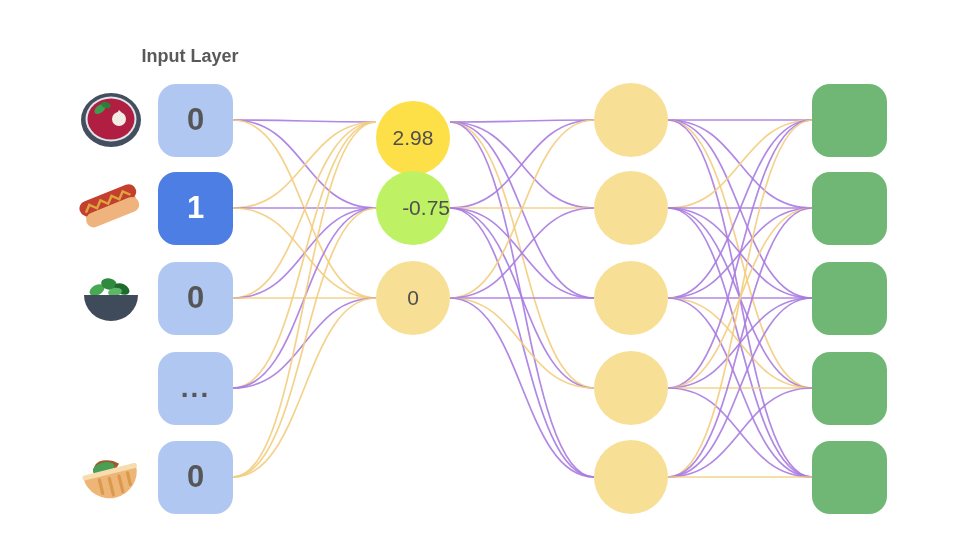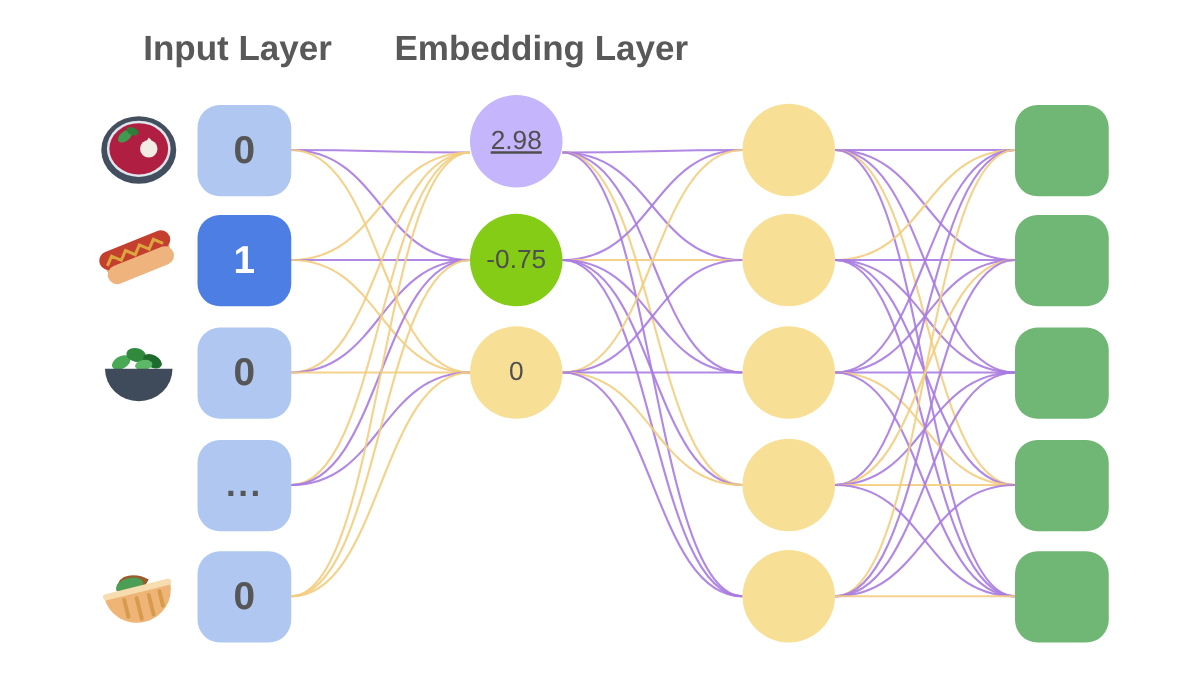--- a/index.html
+++ b/index.html
@@ -1,36 +1,35 @@
 <!DOCTYPE html>
 <html><head>
 <meta charset="utf-8">
 <style>
   html,body{margin:0;padding:0;background:#ffffff;}
   #canvas{position:relative;width:960px;height:540px;background:#ffffff;overflow:hidden;
           font-family:"Liberation Sans",sans-serif;}
-  .layer-title{position:absolute;top:23px;transform:translateX(-50%);
-               font-weight:bold;font-size:28px;color:#595959;white-space:nowrap;z-index:3;}
+  .layer-title{position:absolute;top:46px;transform:translateX(-50%);
+               font-weight:bold;font-size:18px;color:#595959;white-space:nowrap;z-index:3;}
   #edge-svg{position:absolute;left:0;top:0;z-index:1;}
   .node{position:absolute;z-index:2;display:flex;align-items:center;justify-content:center;
         box-sizing:border-box;}
   .input-node{width:75px;height:73px;border-radius:18px;font-size:31px;font-weight:bold;}
   .input-node.dots span{letter-spacing:2px;font-size:28px;}
   .embedding-node,.hidden-node{width:74px;height:74px;border-radius:50%;}
   .embedding-node{font-size:21px;font-weight:400;}
   .output-node{width:75px;height:73px;border-radius:18px;}
   .emoji{position:absolute;width:64px;height:64px;z-index:2;}
   .emoji svg{width:100%;height:100%;display:block;}
 </style>
 </head>
 <body>
 
 <div id="canvas">
   <div class="layer-title" style="left: 190px; color: rgb(89, 89, 89);">Input Layer</div>
-  <div class="layer-title" style="left: 433px; color: rgb(89, 89, 89);">Embedding Layer</div>
   <svg id="edge-svg" width="960" height="540">
       <path d="M 233 120 C 304.5 120, 304.5 122, 376 122" stroke="#a87be0" fill="none" stroke-width="1.7" stroke-opacity="0.9"></path>
       <path d="M 233 120 C 304.5 120, 304.5 208, 376 208" stroke="#a87be0" fill="none" stroke-width="1.7" stroke-opacity="0.9"></path>
       <path d="M 233 120 C 304.5 120, 304.5 298, 376 298" stroke="#f3cd80" fill="none" stroke-width="1.7" stroke-opacity="0.9"></path>
       <path d="M 233 208 C 304.5 208, 304.5 122, 376 122" stroke="#f3cd80" fill="none" stroke-width="1.7" stroke-opacity="0.9"></path>
       <path d="M 233 208 C 304.5 208, 304.5 208, 376 208" stroke="#a87be0" fill="none" stroke-width="1.7" stroke-opacity="0.9"></path>
       <path d="M 233 208 C 304.5 208, 304.5 298, 376 298" stroke="#f3cd80" fill="none" stroke-width="1.7" stroke-opacity="0.9"></path>
       <path d="M 233 298 C 304.5 298, 304.5 122, 376 122" stroke="#f3cd80" fill="none" stroke-width="1.7" stroke-opacity="0.9"></path>
       <path d="M 233 298 C 304.5 298, 304.5 208, 376 208" stroke="#a87be0" fill="none" stroke-width="1.7" stroke-opacity="0.9"></path>
       <path d="M 233 298 C 304.5 298, 304.5 298, 376 298" stroke="#f3cd80" fill="none" stroke-width="1.7" stroke-opacity="0.9"></path>
@@ -130,24 +129,24 @@
           <ellipse cx="27" cy="22" rx="11" ry="6" fill="#4a9e55"></ellipse>
           <path d="M5 27 L59 27 A27 26 0 0 1 5 27 Z" fill="#eeb577"></path>
           <rect x="4" y="24" width="56" height="5" rx="2.5" fill="#f6dcae"></rect>
           <path d="M20 32 L20 46 M30 33 L30 50 M40 33 L40 49 M49 32 L49 44" stroke="#d89b4e" stroke-width="3.2" stroke-linecap="round" fill="none"></path>
         </g>
       </svg>
     </div>
     <div class="node input-node" style="left: 158px; top: 440.5px; background: rgb(175, 199, 241); color: rgb(86, 86, 86);">
       <span>0</span>
     </div>
-    <div class="node embedding-node" style="left: 376px; top: 76px; background: #c4b5fd; color: rgb(79, 79, 79); text-decoration: underline;">
+    <div class="node embedding-node" style="left: 376px; top: 101px; background: #fde047; color: rgb(79, 79, 79);">
       <span>2.98</span>
     </div>
-    <div class="node embedding-node" style="left: 376px; top: 171px; background: #84cc16; color: rgb(79, 79, 79);">
+    <div class="node embedding-node" style="left: 376px; top: 171px; background: #bef264; color: rgb(79, 79, 79); justify-content: flex-end;">
       <span>-0.75</span>
     </div>
     <div class="node embedding-node" style="left: 376px; top: 261px; background: rgb(247, 224, 150); color: rgb(79, 79, 79);">
       <span>0</span>
     </div>
     <div class="node hidden-node" style="left: 594px; top: 83px; background: rgb(247, 224, 150);"></div>
     <div class="node hidden-node" style="left: 594px; top: 171px; background: rgb(247, 224, 150);"></div>
     <div class="node hidden-node" style="left: 594px; top: 261px; background: rgb(247, 224, 150);"></div>
     <div class="node hidden-node" style="left: 594px; top: 351px; background: rgb(247, 224, 150);"></div>
     <div class="node hidden-node" style="left: 594px; top: 440px; background: rgb(247, 224, 150);"></div>

